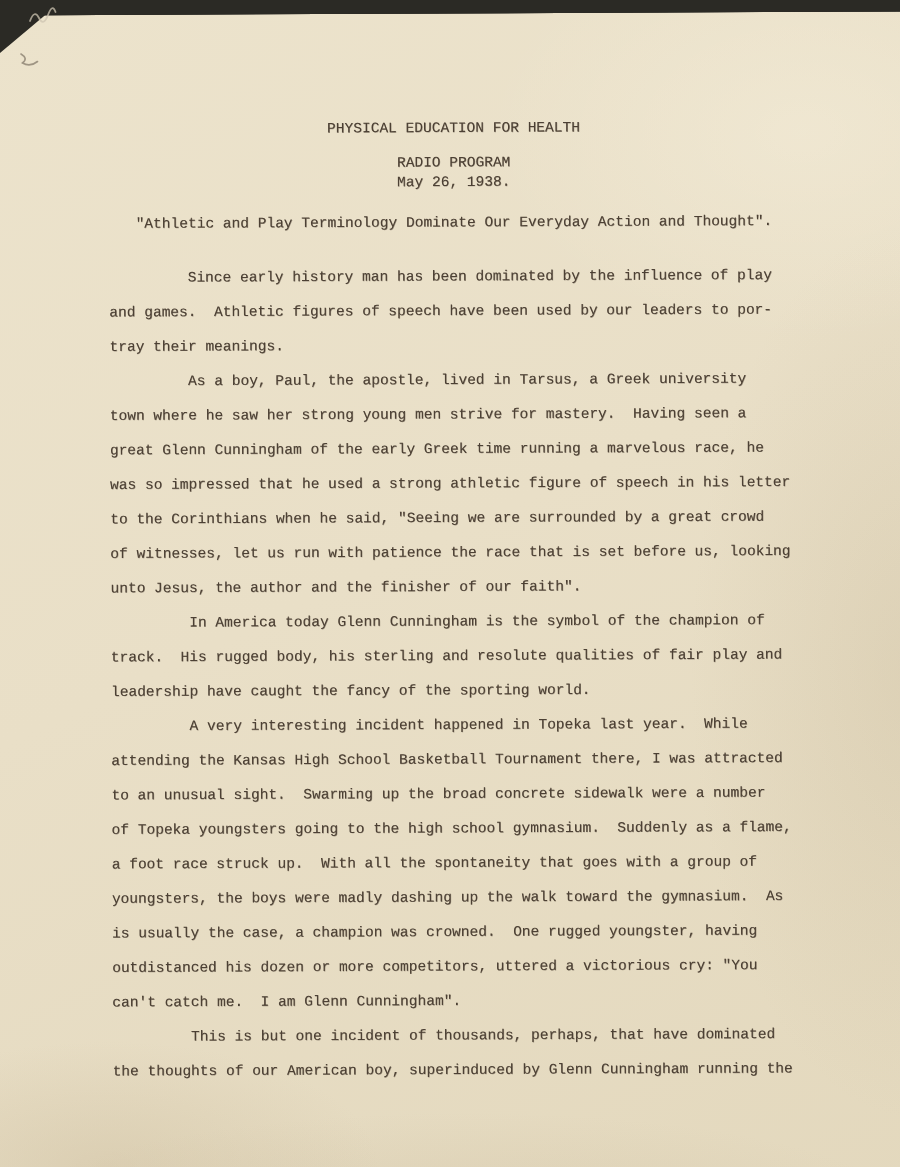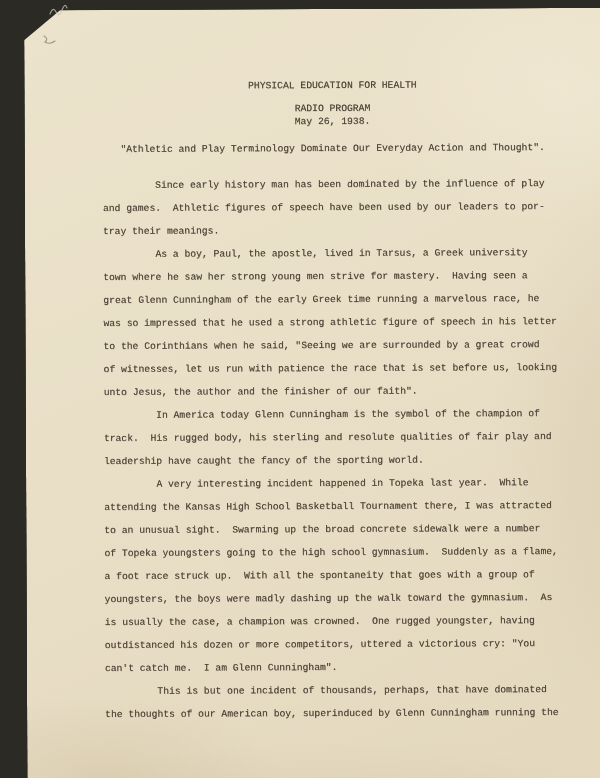--- a/index.html
+++ b/index.html
@@ -3,21 +3,21 @@
 <meta charset="utf-8">
 <style>
   html, body { margin: 0; padding: 0; }
   body {
     width: 600px; height: 778px;
     background: #2b2a25;
     overflow: hidden;
     position: relative;
     font-family: "Liberation Mono", "DejaVu Sans Mono", monospace;
   }
-  .scene { position: absolute; inset: 0; margin-left: 30px; }
+  .scene { position: absolute; inset: 0; }
 
   .paper {
     position: absolute;
     left: -6px; top: 9px;
     width: 614px; height: 800px;
     background: linear-gradient(155deg, #ece3cc 0%, #e9dfc7 45%, #e3d8bd 100%);
     clip-path: polygon(0 30px, 36px 0, 100% 0, 100% 100%, 0 100%);
     transform: rotate(-0.25deg);
     transform-origin: 300px 0;
     box-shadow: 0 0 20px rgba(0,0,0,0.45);

